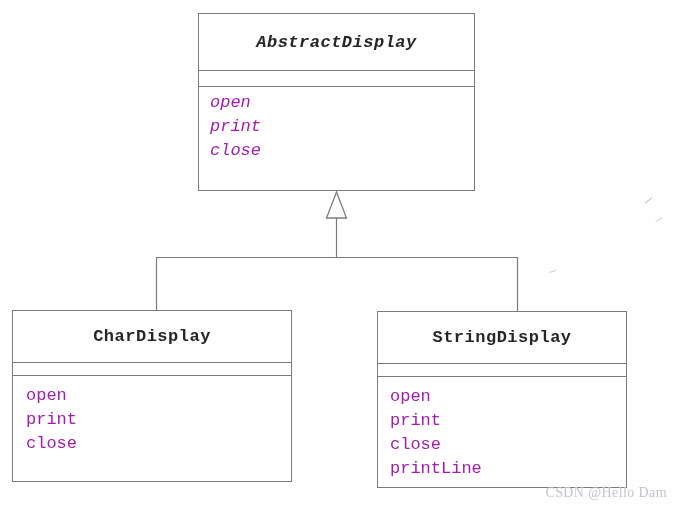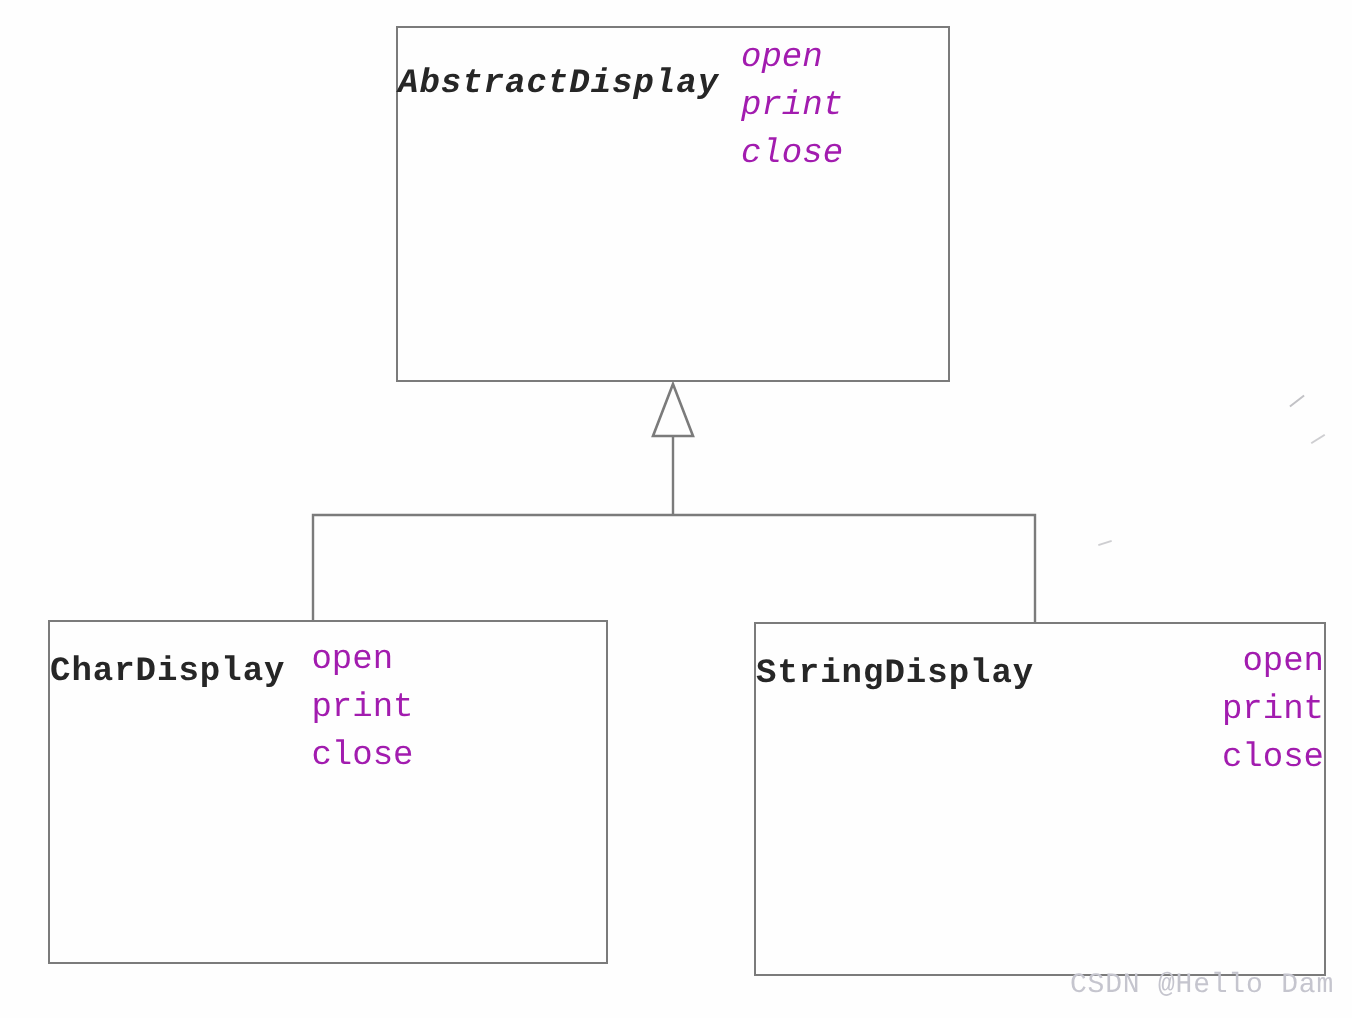--- a/index.html
+++ b/index.html
@@ -21,21 +21,21 @@
     top: 0;
     width: 676px;
     height: 509px;
     pointer-events: none;
   }
   .class-box {
     position: absolute;
     border: 1px solid #7b7b7b;
     background: #fefefe;
     display: flex;
-    flex-direction: row;
+    flex-direction: column;
     box-sizing: border-box;
     color: #343434;
   }
   .box-title {
     display: flex;
     align-items: center;
     justify-content: center;
     font-weight: bold;
     font-size: 17px;
     letter-spacing: 0.5px;
@@ -62,36 +62,36 @@
     font-style: italic;
   }
 
   
   #box-abstract { left: 198px; top: 13px; width: 277px; height: 178px; }
   #box-abstract .box-title { height: 56px; }
   #box-abstract .box-attrs { height: 15px; }
   #box-abstract .box-methods { padding: 4px 0 0 11px; }
 
   
-  #box-char { left: 24px; top: 310px; width: 280px; height: 172px; }
+  #box-char { left: 12px; top: 310px; width: 280px; height: 172px; }
   #box-char .box-title { height: 51px; }
   #box-char .box-attrs { height: 12px; }
   #box-char .box-methods { padding: 8px 0 0 13px; }
 
   
-  #box-string { left: 377px; top: 311px; width: 286px; height: 177px; text-align: right; }
+  #box-string { left: 377px; top: 311px; width: 250px; height: 177px; }
   #box-string .box-title { height: 51px; }
   #box-string .box-attrs { height: 12px; }
   #box-string .box-methods { padding: 8px 0 0 12px; }
 
   .watermark {
     position: absolute;
     right: 9px;
     bottom: 8px;
-    font-family: Liberation Mono, monospace;
+    font-family: Liberation Serif, serif;
     font-size: 14px;
     letter-spacing: 0.4px;
     color: #c5c5ce;
   }
   .scan-artifact {
     position: absolute;
     background: #c2c2c6;
   }
   #artifact-1 { left: 644px; top: 200px; width: 9px;  height: 1px; transform: rotate(-38deg); }
   #artifact-2 { left: 655px; top: 219px; width: 8px;  height: 1px; transform: rotate(-32deg); opacity: 0.8; }
@@ -131,20 +131,21 @@
     </div>
   </div>
 
   <div class="class-box" id="box-string">
     <div class="box-title">StringDisplay</div>
     <div class="box-attrs"></div>
     <div class="box-methods">
       <div class="mline">open</div>
       <div class="mline">print</div>
       <div class="mline">close</div>
+      <div class="mline">printLine</div>
     </div>
   </div>
 
   <div class="scan-artifact" id="artifact-1"></div>
   <div class="scan-artifact" id="artifact-2"></div>
   <div class="scan-artifact" id="artifact-3"></div>
 
   <div class="watermark">CSDN @Hello Dam</div>
 
 </div>

